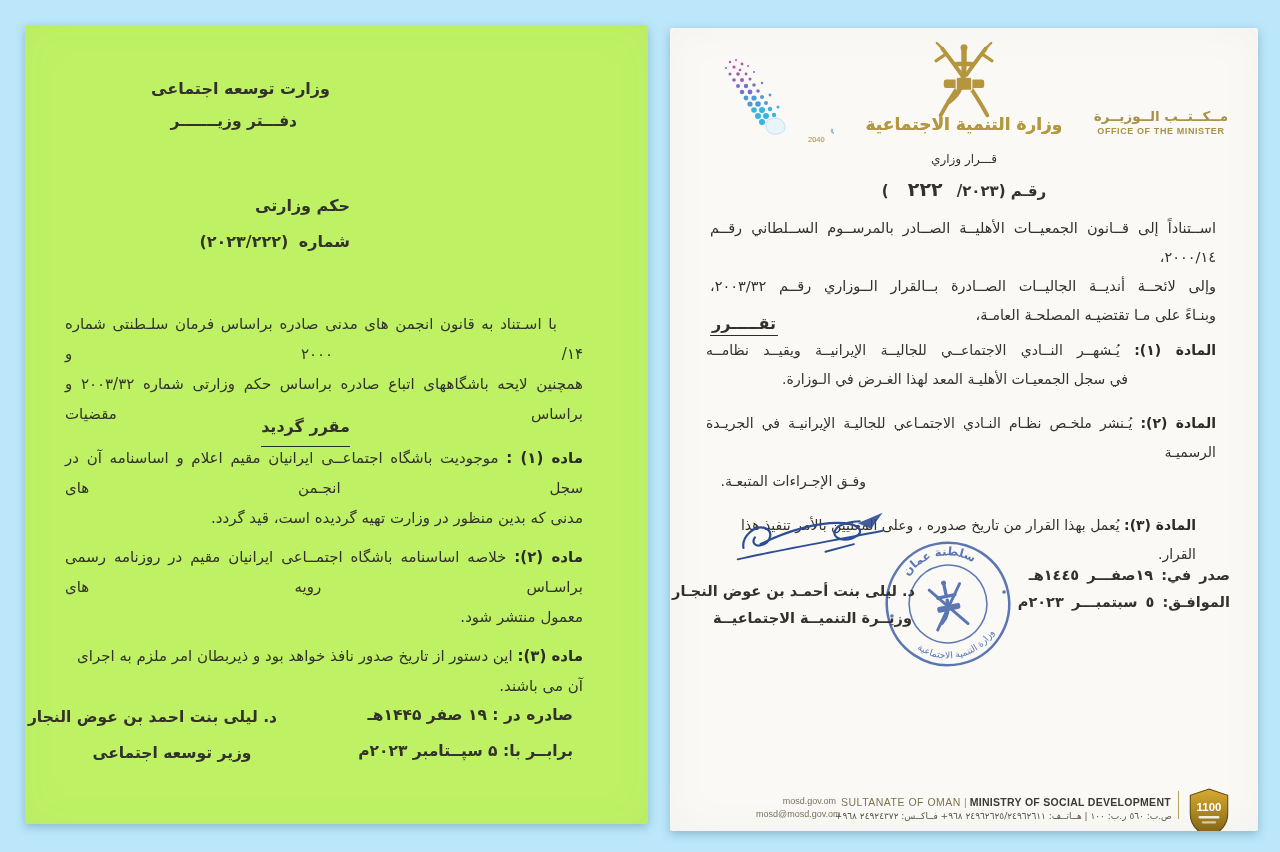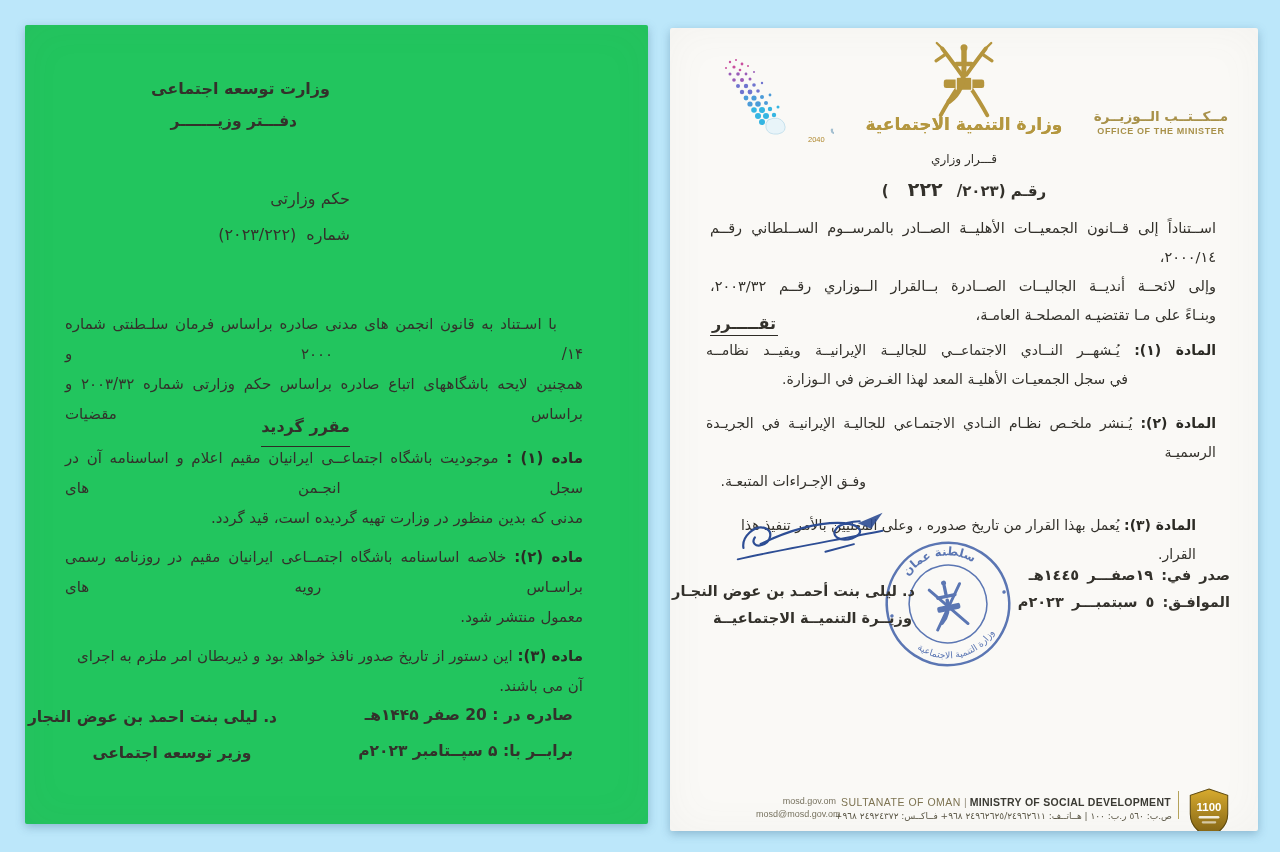--- a/index.html
+++ b/index.html
@@ -3,36 +3,36 @@
 <meta charset="utf-8">
 <style>
   html,body{margin:0;padding:0;}
   body{
     width:1280px;height:852px;position:relative;overflow:hidden;
     background:#bce7fa;
     font-family:"DejaVu Sans",sans-serif;
     color:#33312b;
   }
   .page{
-    position:absolute;background:#22c55e;overflow:hidden;
+    position:absolute;background:#bef264;overflow:hidden;
     box-shadow:0 3px 10px rgba(60,105,140,.38), inset 0 0 40px rgba(120,120,110,.05);
     border-radius:2px;
   }
   #pageL{left:25px;top:25px;width:623px;height:799px;}
   #pageR{left:670px;top:28px;width:588px;height:803px;background:#faf9f6;}
   [dir=rtl]{direction:rtl;}
   .jline{text-align:justify;text-align-last:justify;}
   .rline{text-align:right;}
   .ind{text-indent:26px;}
   b{font-weight:bold;color:#2b2a24;}
 
   
   .lp-header{position:absolute;top:48px;right:318px;text-align:right;font-size:16px;font-weight:bold;line-height:32px;white-space:nowrap;}
   .lp-office{margin-right:33px;font-size:15.5px;}
-  .lp-titleblock{position:absolute;top:164px;right:298px;text-align:right;font-weight:normal;font-size:16px;line-height:20px;white-space:nowrap;}
+  .lp-titleblock{position:absolute;top:171px;right:298px;text-align:right;font-weight:bold;font-size:16px;line-height:20px;white-space:nowrap;}
   .lp-num{margin-top:16px;word-spacing:5px;}
   .lp-preamble{position:absolute;top:284px;left:40px;right:65px;font-size:15px;line-height:30px;}
   .lp-decree{position:absolute;top:392px;right:298px;font-size:16px;font-weight:bold;border-bottom:1.5px solid #2e2c26;padding-bottom:10px;}
   .lp-articles{position:absolute;top:418px;left:40px;right:65px;font-size:15px;line-height:30px;}
   .lp-articles .art{margin-bottom:9px;}
   .lp-issued{position:absolute;top:672px;right:75px;text-align:right;font-weight:bold;font-size:15.5px;line-height:36px;white-space:nowrap;}
   .lp-signer{position:absolute;top:674px;left:42px;width:210px;text-align:center;font-weight:bold;font-size:15.5px;line-height:36px;white-space:nowrap;}
 
   
   .rp-emblem{position:absolute;top:8px;left:50%;transform:translateX(-50%);}
@@ -99,21 +99,21 @@
     <div class="art">
       <div class="jline"><b>ماده (۲):</b> <span>خلاصه اساسنامه باشگاه اجتمــاعی ایرانیان مقیم در روزنامه رسمی براسـاس رویه های</span></div>
       <div class="rline">معمول منتشر شود.</div>
     </div>
     <div class="art">
       <div class="rline"><b>ماده (۳):</b> <span>این دستور از تاریخ صدور نافذ خواهد بود و ذیربطان امر ملزم به اجرای آن می باشند.</span></div>
     </div>
   </div>
 
   <div class="lp-issued">
-    <div>صادره در : 20 صفر ۱۴۴۵هـ</div>
+    <div>صادره در : ۱۹ صفر ۱۴۴۵هـ</div>
     <div>برابــر با: ۵ سپــتامبر ۲۰۲۳م</div>
   </div>
   <div class="lp-signer">
     <div>د. لیلی بنت احمد بن عوض النجار</div>
     <div>وزیر توسعه اجتماعی</div>
   </div>
 </div>
 
 <div class="page" id="pageR" dir="rtl">
 

